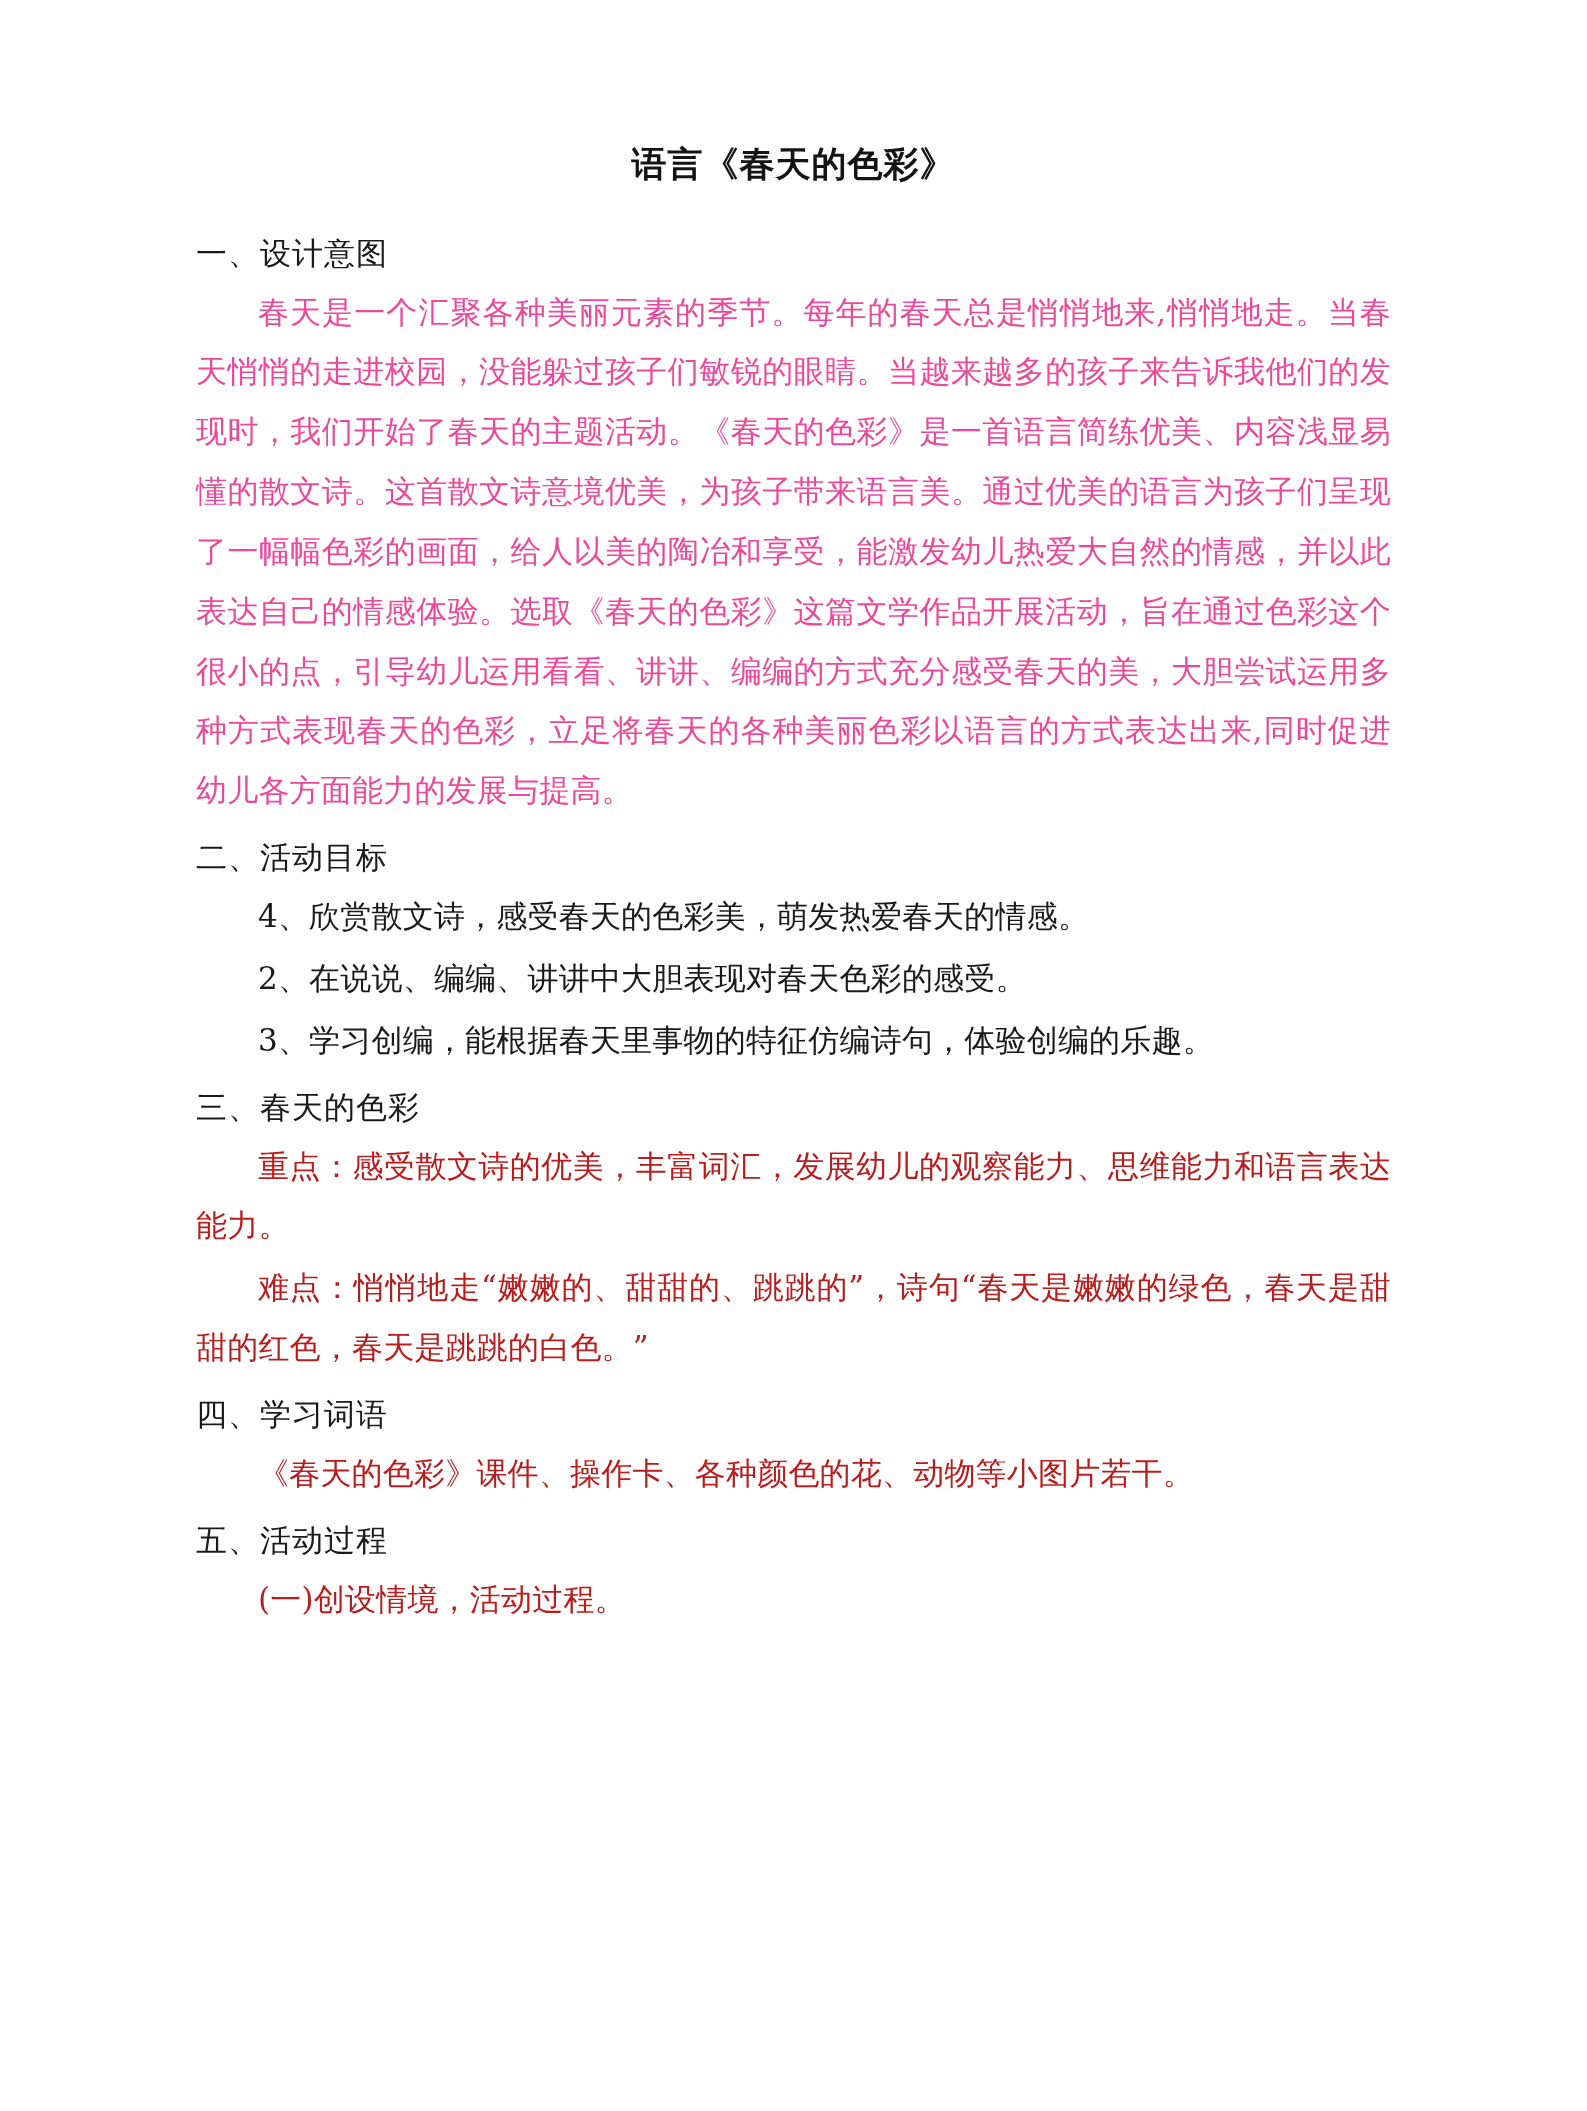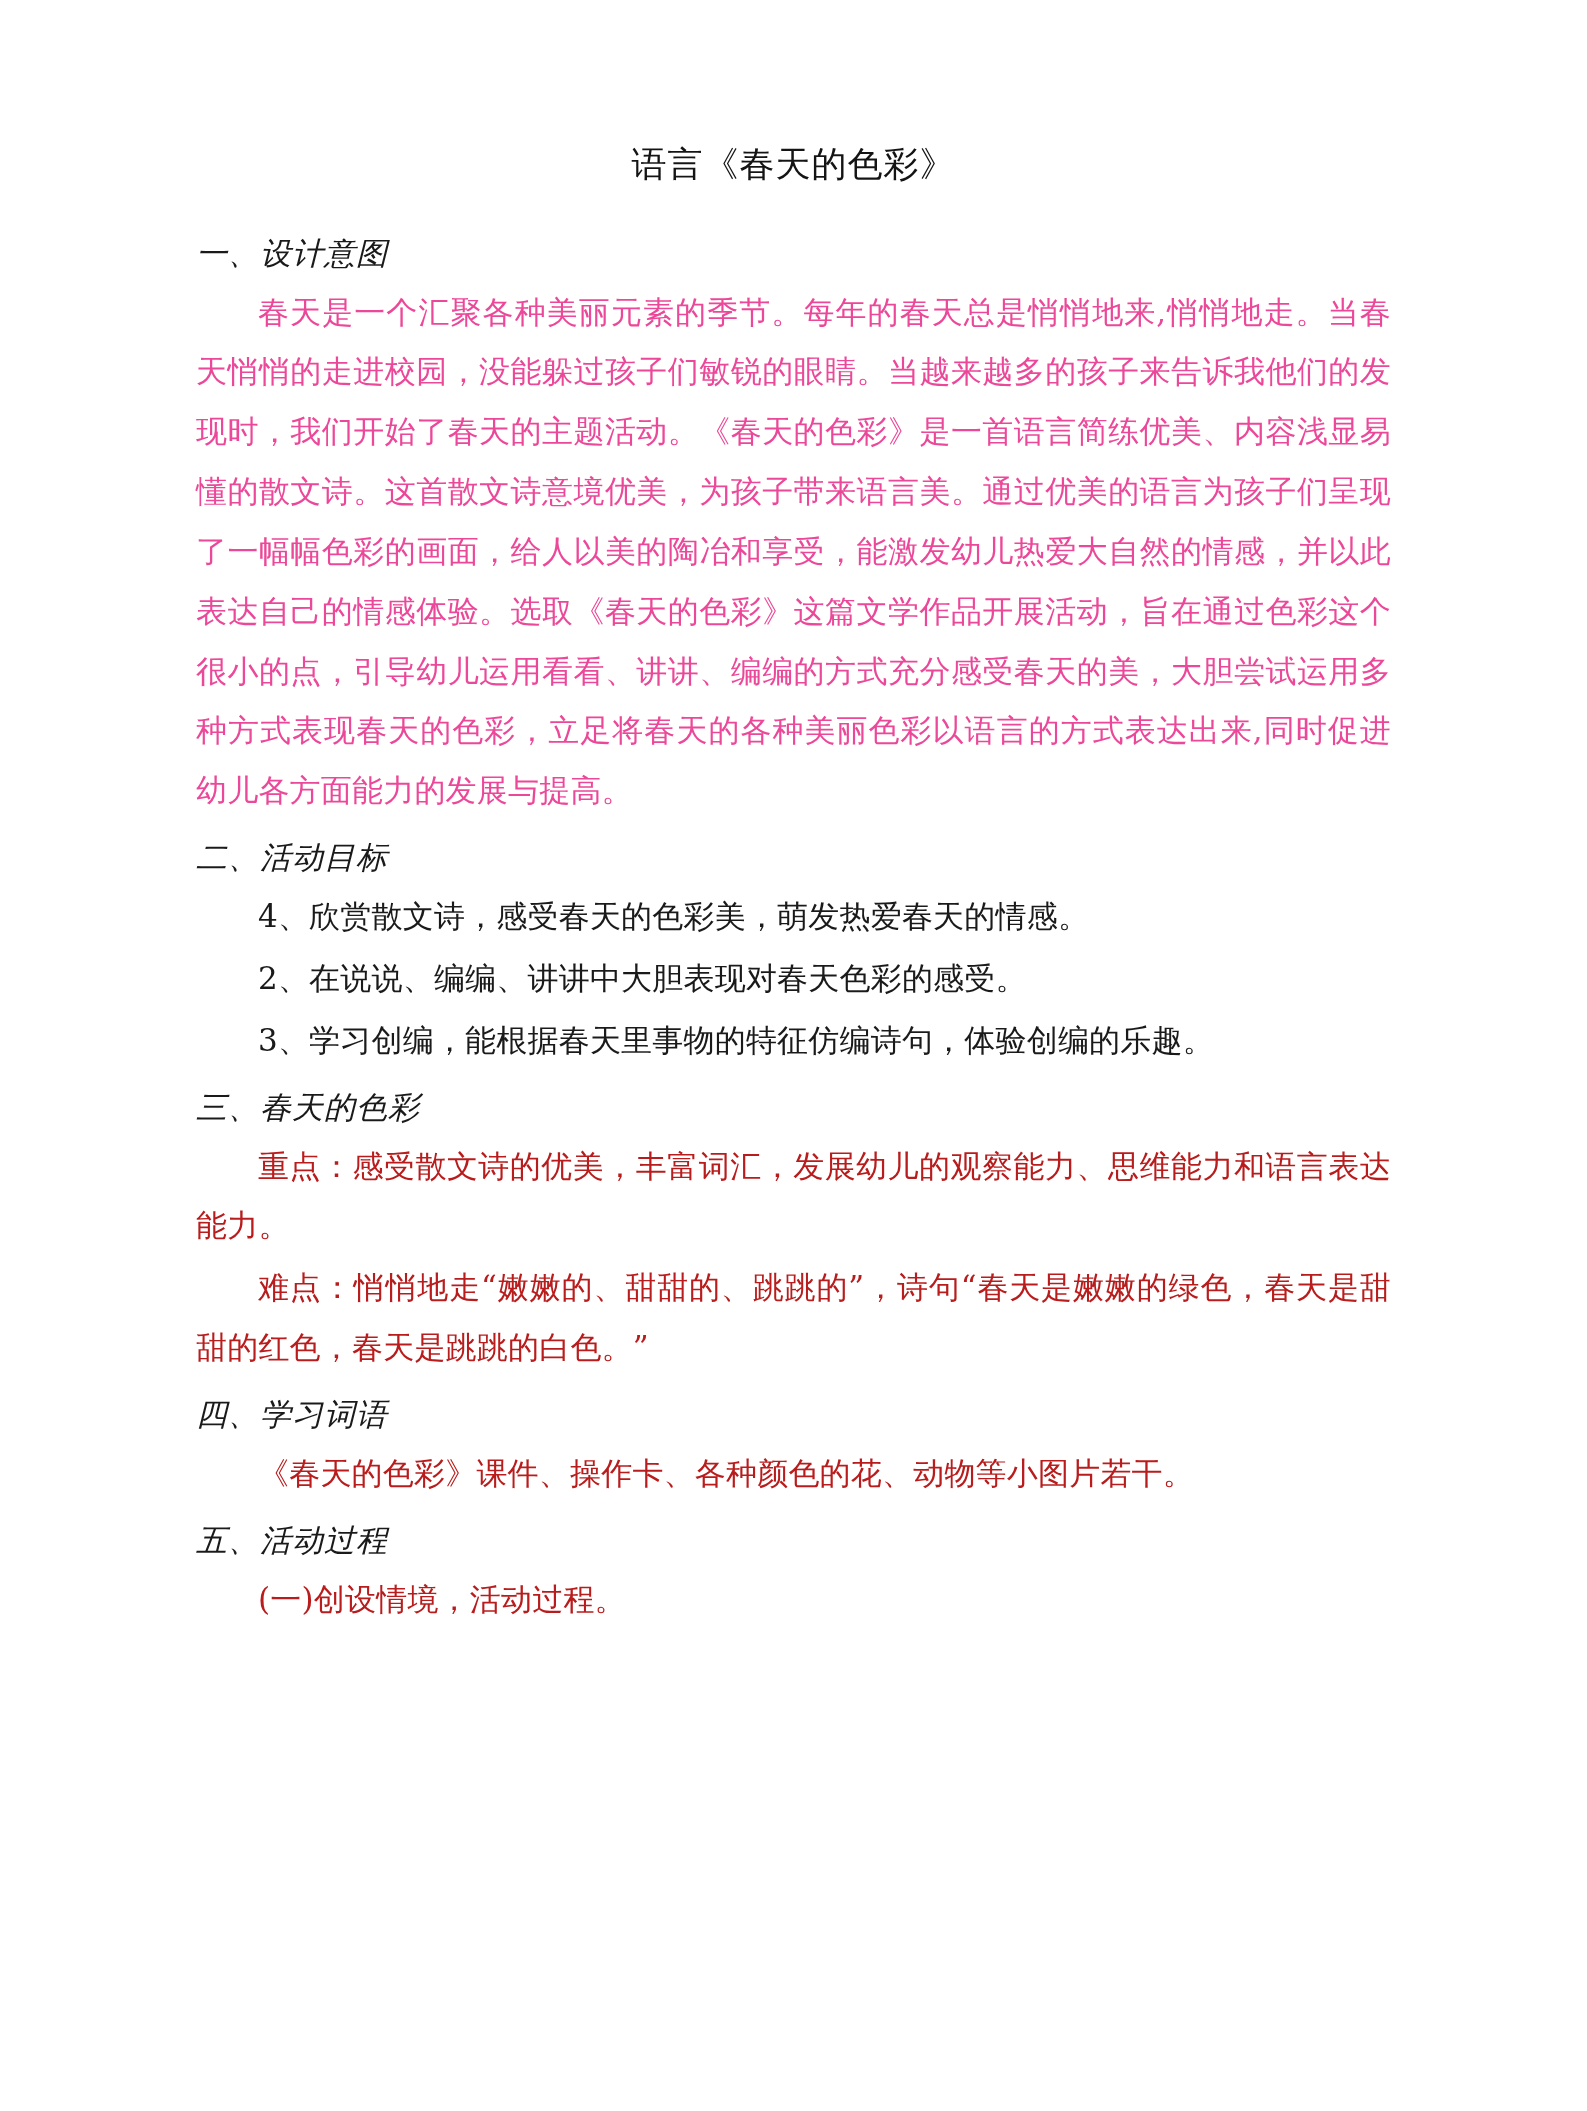--- a/index.html
+++ b/index.html
@@ -19,33 +19,32 @@
     margin: 0 auto;
     background: #ffffff;
     box-sizing: border-box;
     padding: 112px 196px 90px 196px;
     overflow: hidden;
   }
   .doc-title {
     text-align: center;
     font-size: 35px;
     line-height: 1.5;
-    font-weight: 400;
+    font-weight: 700;
     letter-spacing: 1px;
     margin: 26px 0 38px 0;
     color: #141414;
   }
   .section-heading {
     font-size: 31px;
     line-height: 1.55;
     letter-spacing: 1px;
     margin: 12px 0 6px 0;
     color: #1a1a1a;
     text-indent: 0;
-    font-style: italic;
   }
   .para {
     font-size: 31px;
     line-height: 1.93;
     letter-spacing: 0.2px;
     margin: 0 0 4px 0;
     text-indent: 2em;
     text-align: justify;
     text-justify: inter-ideograph;
     color: #ec4899;

